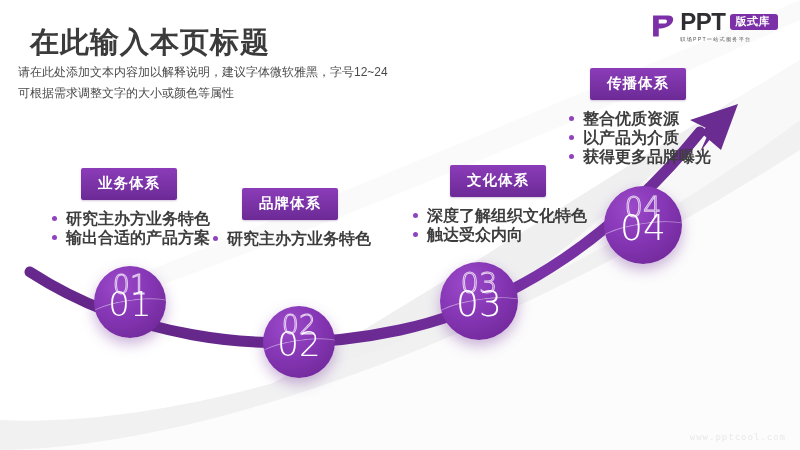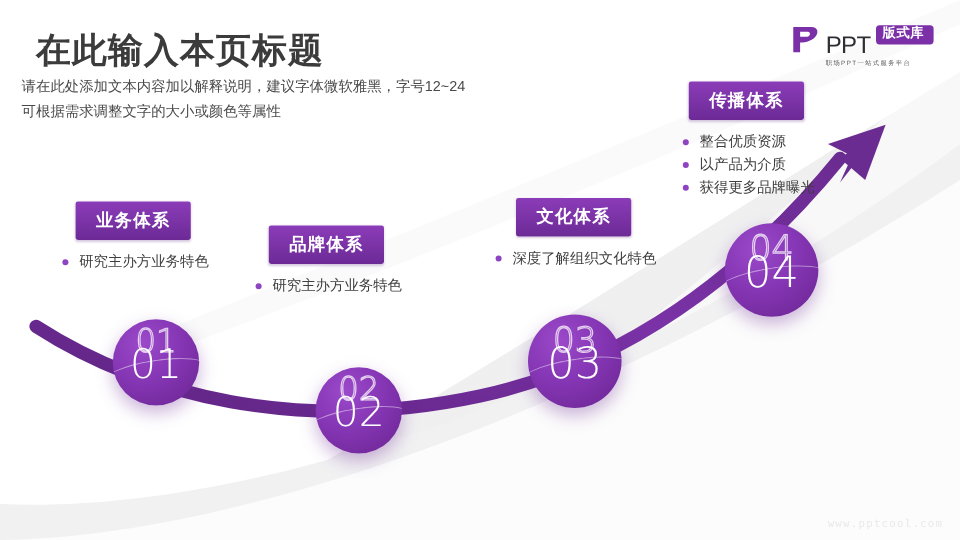--- a/index.html
+++ b/index.html
@@ -71,25 +71,24 @@
     flex-direction: column;
     align-items: flex-start;
     line-height: 1;
   }
   .logo-row {
     display: flex;
     align-items: center;
     gap: 4px;
   }
   .logo-ppt {
-    font-size: 20px;
-    font-weight: normal;
+    font-size: 24px;
+    font-weight: bold;
     color: #2f2f33;
     letter-spacing: -0.5px;
-    margin-top: 18px;
   }
   .logo-badge {
     background: #7b30a8;
     color: #fff;
     font-size: 11px;
     font-weight: bold;
     padding: 2px 8px 3px 6px;
     border-radius: 3px;
     letter-spacing: 0.5px;
   }
@@ -120,25 +119,26 @@
   .step-badge-wrap {
     text-align: center;
   }
   .step-bullets {
     margin: 9px 0 0 0;
     padding: 0;
     list-style: none;
   }
   .step-bullets li {
     position: relative;
-    font-size: 12px;
+    font-size: 16px;
     line-height: 19px;
     color: #3d3d3d;
     padding-left: 18px;
     white-space: nowrap;
+    font-weight: bold;
   }
   .step-bullets li::before {
     content: "";
     position: absolute;
     left: 4px;
     top: 7px;
     width: 5px;
     height: 5px;
     border-radius: 50%;
     background: #8e44c0;
@@ -278,38 +278,40 @@
       <div class="node-shine"></div>
     </div>
   </div>
 
   <div class="step" style="left:48px; top:168px;">
     <div class="step-badge-wrap">
       <span class="step-badge">业务体系</span>
     </div>
     <ul class="step-bullets">
       <li>研究主办方业务特色</li>
+      <li>输出合适的产品方案</li>
     </ul>
   </div>
 
   <div class="step" style="left:209px; top:188px;">
     <div class="step-badge-wrap">
       <span class="step-badge">品牌体系</span>
     </div>
     <ul class="step-bullets">
       <li>研究主办方业务特色</li>
     </ul>
   </div>
 
   <div class="step" style="left:409px; top:165px;">
     <div class="step-badge-wrap">
       <span class="step-badge">文化体系</span>
     </div>
     <ul class="step-bullets">
       <li>深度了解组织文化特色</li>
+      <li>触达受众内向</li>
     </ul>
   </div>
 
   <div class="step" style="left:565px; top:68px;">
     <div class="step-badge-wrap">
       <span class="step-badge">传播体系</span>
     </div>
     <ul class="step-bullets">
       <li>整合优质资源</li>
       <li>以产品为介质</li>

